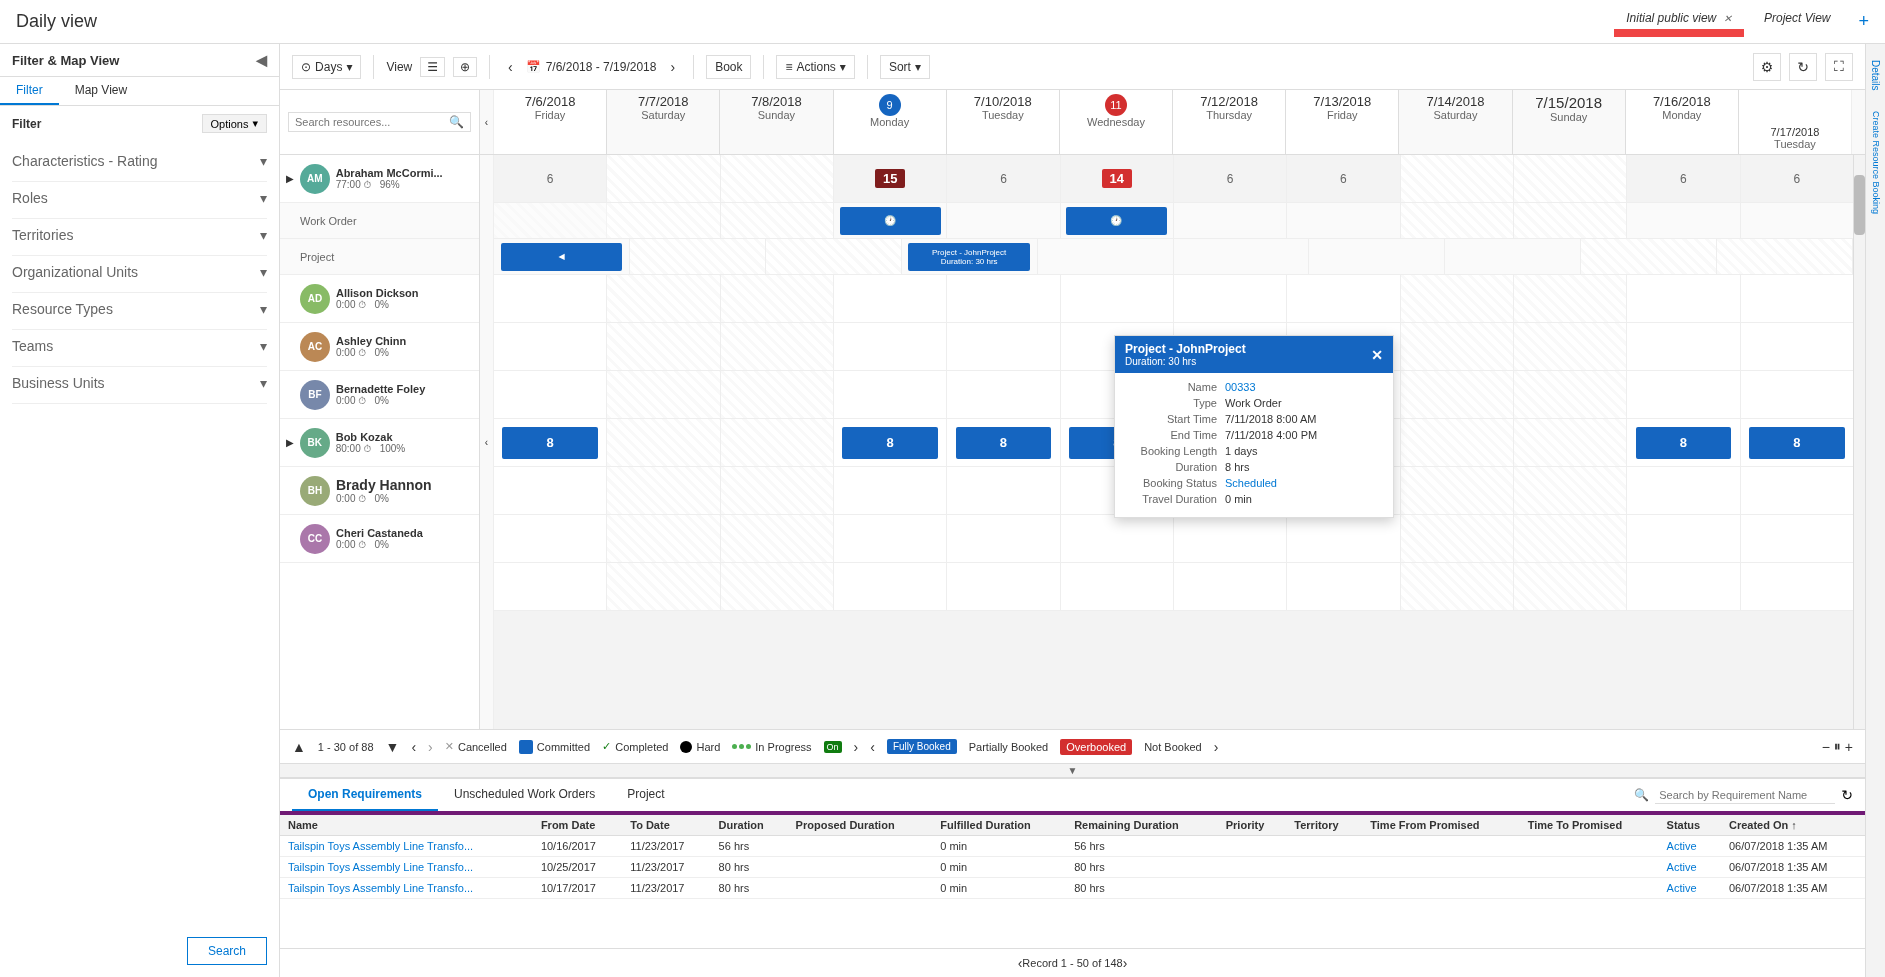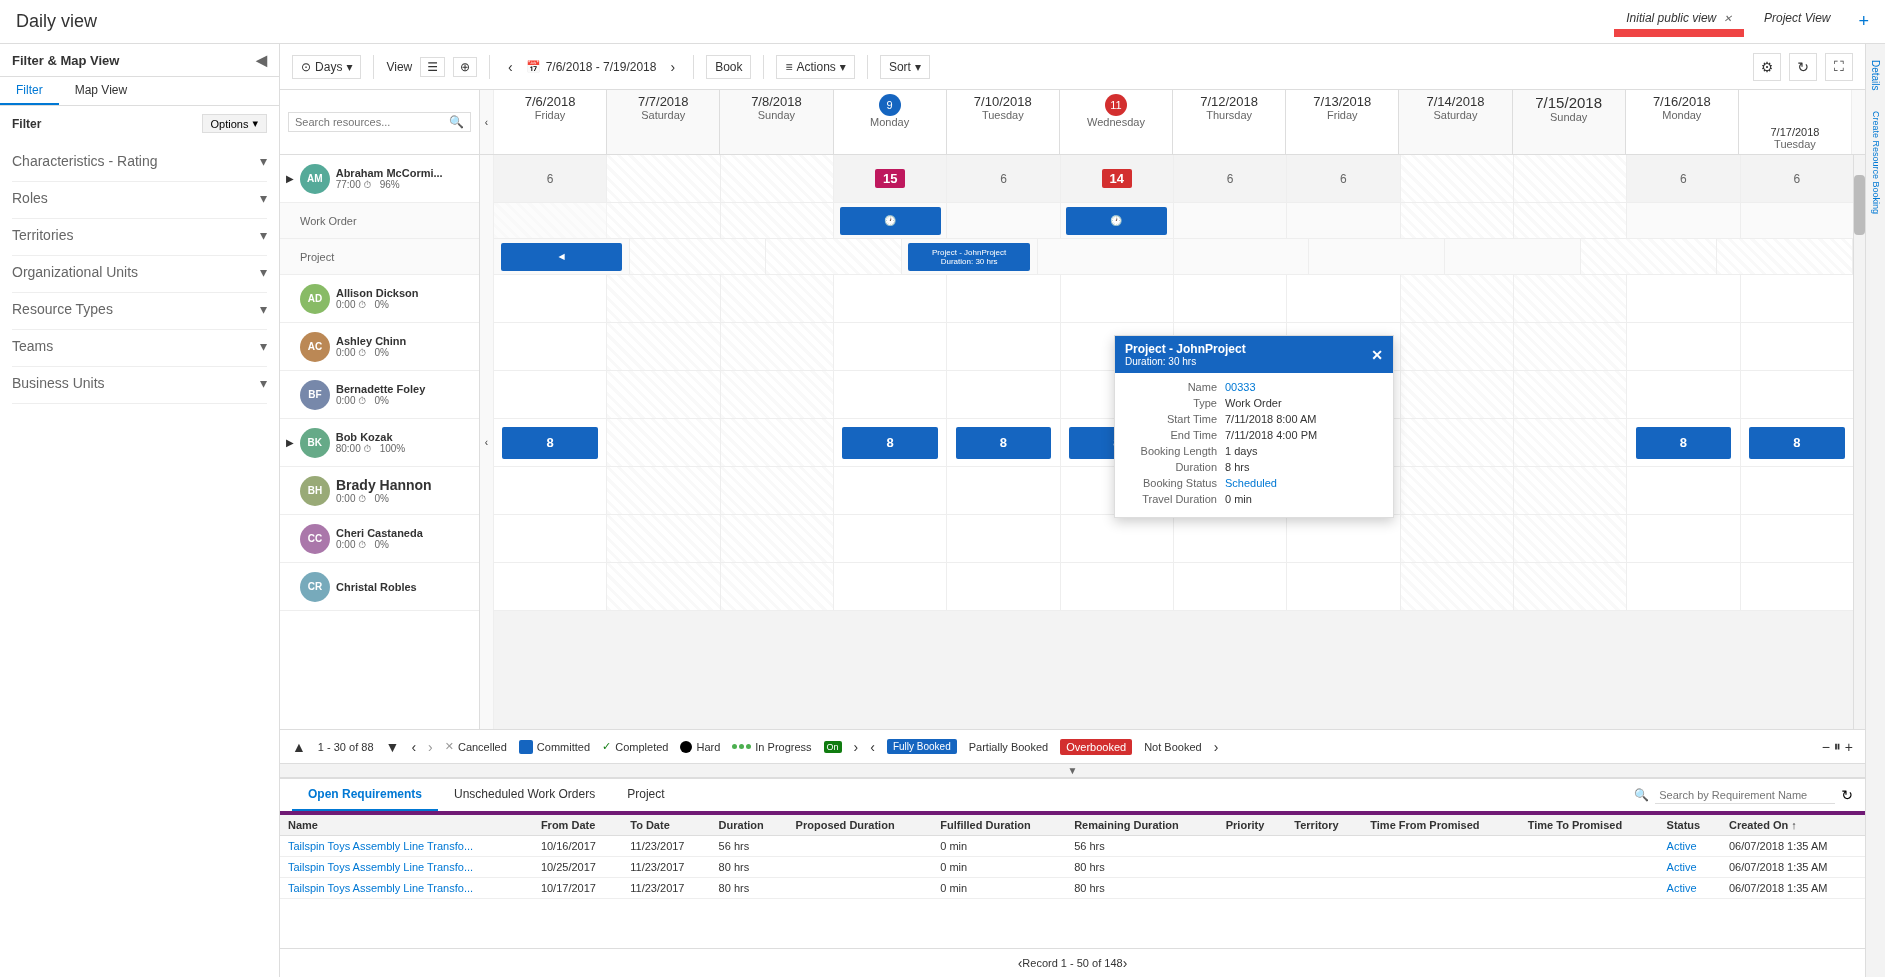--- a/index.html
+++ b/index.html
@@ -174,20 +174,23 @@
           <span>▾</span>
         </div>
       </div>
       <div class="filter-group">
         <div class="filter-group-label">
           <span>Business Units</span>
           <span>▾</span>
         </div>
       </div>
     </div>
+    <div class="search-btn-container">
+      <button class="search-btn">Search</button>
+    </div>
   </div>
 
   <div class="right-panel">
 
     <div class="toolbar">
       <div class="toolbar-btn days-btn">
         <span>⊙</span>
         <span>Days</span>
         <span>▾</span>
       </div>
@@ -361,47 +364,40 @@
           </div>
 
           <div style="display:flex;align-items:center;gap:6px;padding:4px 6px;border-bottom:1px solid #eee;height:48px;">
             <div style="width:30px;height:30px;border-radius:50%;background:#a7a;display:flex;align-items:center;justify-content:center;color:#fff;font-size:10px;font-weight:600;flex-shrink:0;margin-left:14px;">CC</div>
             <div style="flex:1;min-width:0;">
               <div style="font-size:11px;font-weight:600;">Cheri Castaneda</div>
               <div style="font-size:10px;color:#666;">0:00 ⏱ &nbsp; 0%</div>
             </div>
           </div>
 
-          <div style="display:flex;align-items:center;gap:6px;padding:4px 6px;border-bottom:1px solid #eee;height:48px;">
-            <div style="width:30px;height:30px;border-radius:50%;background:#7ab;display:flex;align-items:center;justify-content:center;color:#fff;font-size:10px;font-weight:600;flex-shrink:0;margin-left:14px;">CR</div>
-            <div style="flex:1;min-width:0;">
-              <div style="font-size:11px;font-weight:600;">Christal Robles</div>
-              <div style="font-size:10px;color:#666;"></div>
-            </div>
-          </div>
         </div>
 
         <div style="width:14px;border-right:1px solid #eee;display:flex;flex-direction:column;align-items:center;justify-content:center;background:#f9f9f9;cursor:pointer;">
           <span style="font-size:10px;">‹</span>
         </div>
 
         <div style="flex:1;overflow:hidden;position:relative;">
 
           <div style="display:flex;height:48px;border-bottom:1px solid #eee;position:relative;">
 
             <div style="flex:1;border-right:1px solid #eee;height:100%;position:relative;">
               <div style="position:absolute;top:50%;transform:translateY(-50%);left:0;right:0;text-align:center;font-size:12px;color:#666;">6</div>
             </div>
 
             <div style="flex:1;border-right:1px solid #eee;height:100%;background:repeating-linear-gradient(45deg,#f9f9f9,#f9f9f9 3px,#fff 3px,#fff 8px);"></div>
 
             <div style="flex:1;border-right:1px solid #eee;height:100%;background:repeating-linear-gradient(45deg,#f9f9f9,#f9f9f9 3px,#fff 3px,#fff 8px);"></div>
 
             <div style="flex:1;border-right:1px solid #eee;height:100%;position:relative;display:flex;align-items:center;justify-content:center;">
-              <div style="background:#be185d;color:#fff;padding:2px 8px;font-size:13px;font-weight:700;border-radius:2px;">15</div>
+              <div style="background:#7f1d1d;color:#fff;padding:2px 8px;font-size:13px;font-weight:700;border-radius:2px;">15</div>
             </div>
 
             <div style="flex:1;border-right:1px solid #eee;height:100%;position:relative;">
               <div style="position:absolute;top:50%;transform:translateY(-50%);left:0;right:0;text-align:center;font-size:12px;color:#666;">6</div>
             </div>
 
             <div style="flex:1;border-right:1px solid #eee;height:100%;position:relative;display:flex;align-items:center;justify-content:center;">
               <div style="background:#d32f2f;color:#fff;padding:2px 8px;font-size:13px;font-weight:700;border-radius:2px;">14</div>
             </div>
 

